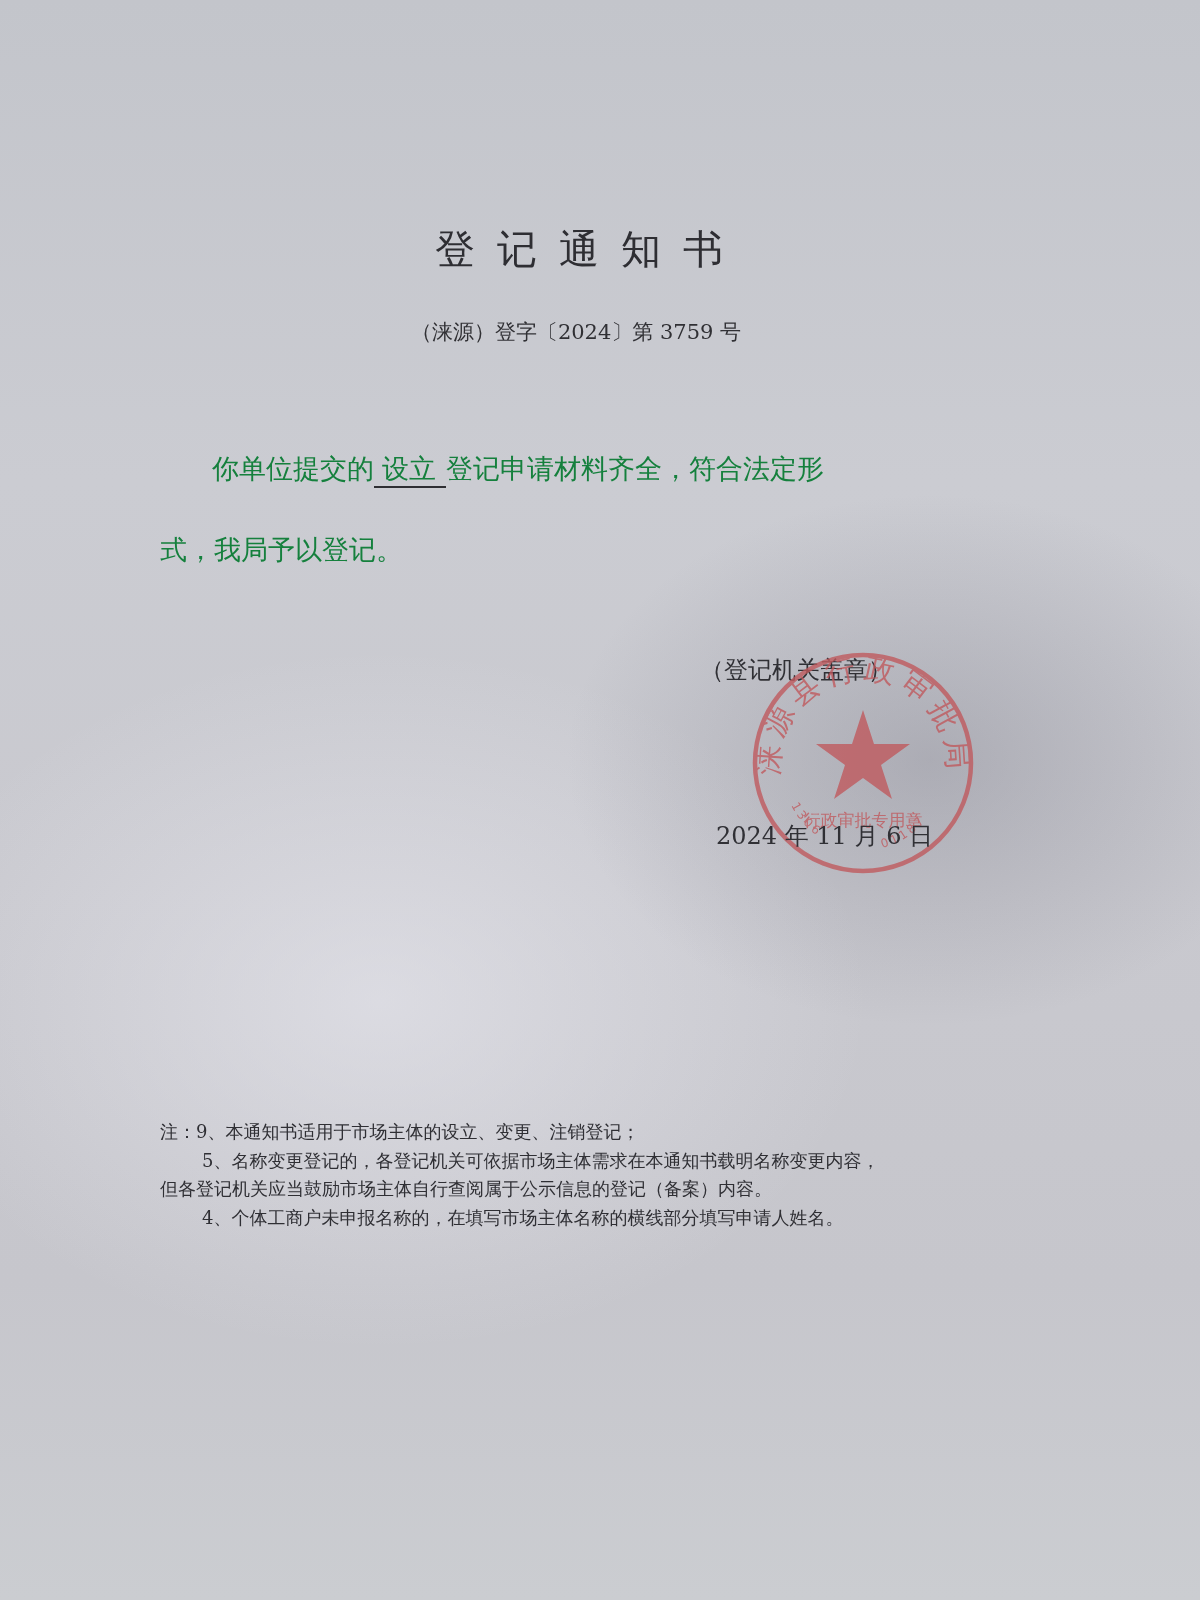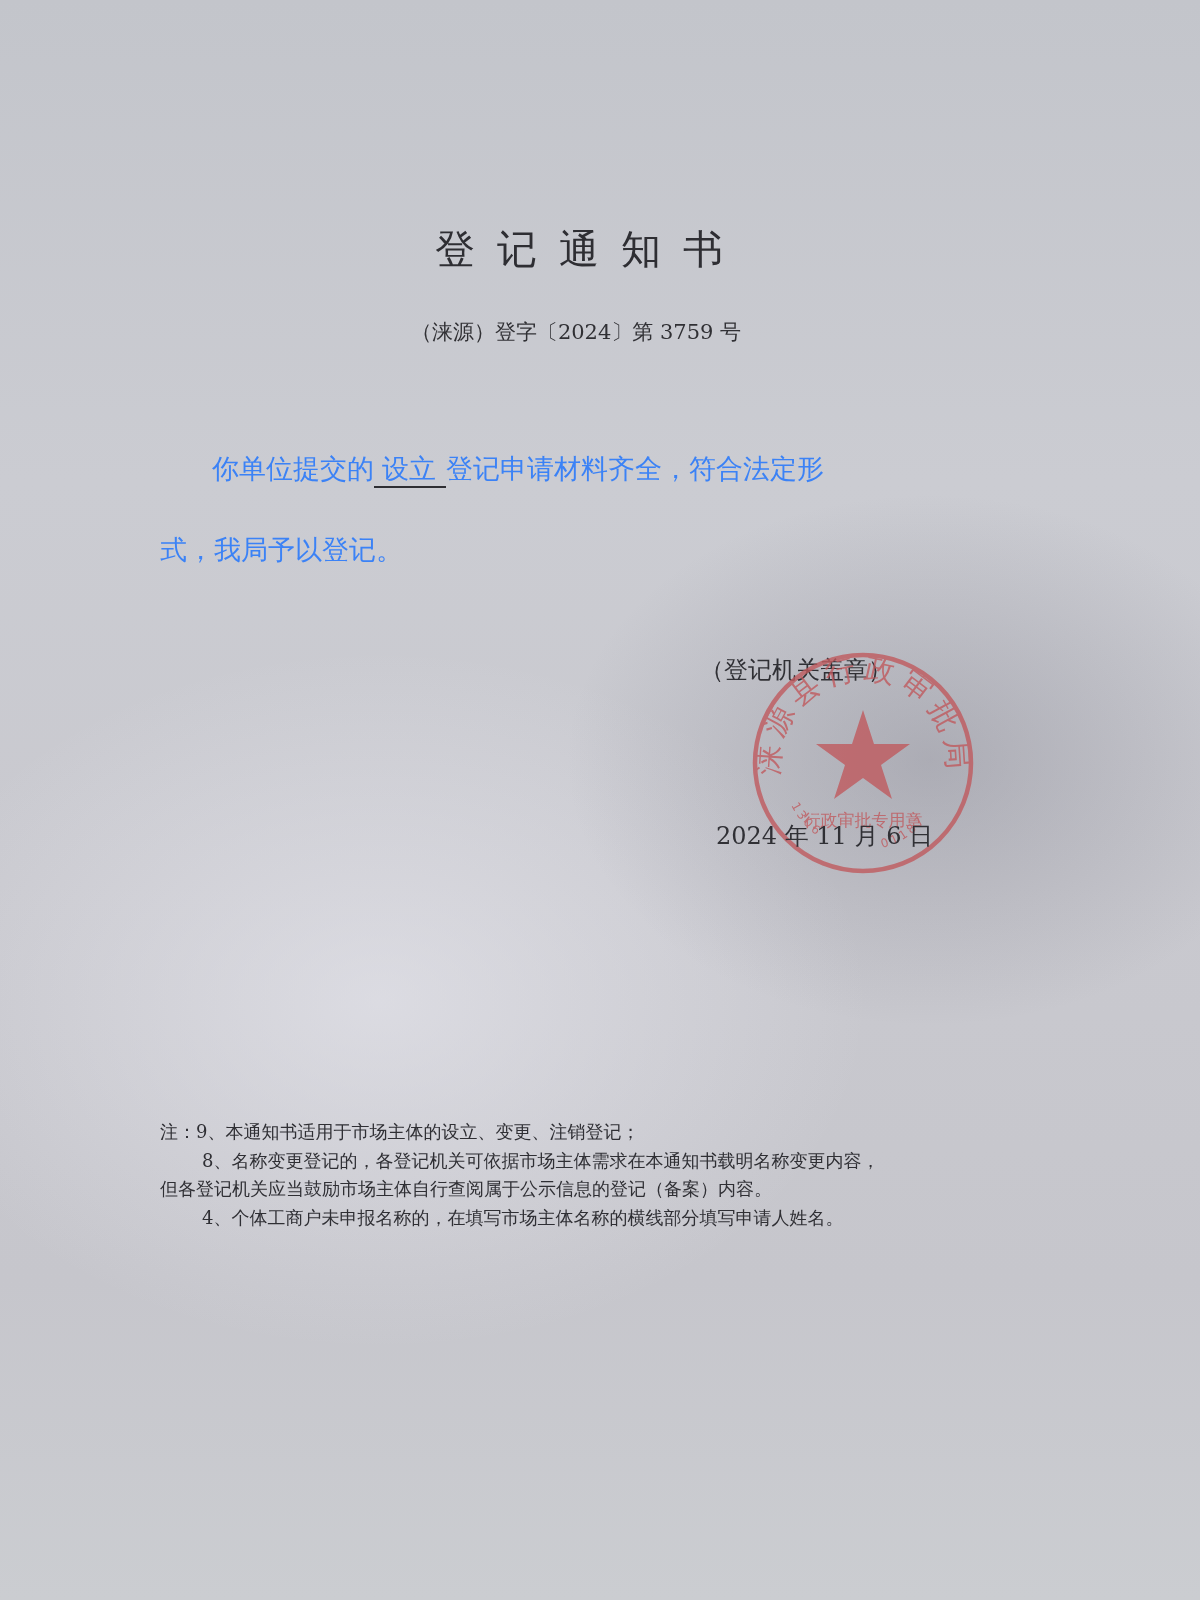--- a/index.html
+++ b/index.html
@@ -23,21 +23,21 @@
     position: absolute; left: 0; top: 318px; width: 1152px; text-align: center;
     font-size: 21px; color: #303034;
   }
   .addressee {
     position: absolute; left: 157px; top: 393px; width: 723px;
     font-size: 27px; line-height: 38px; color: #2e2e33;
     border-bottom: 2px solid #2e2e33; white-space: nowrap;
   }
   .addressee .colon { position: absolute; right: 24px; top: 0; }
   .body-line {
-    position: absolute; font-size: 27px; line-height: 38px; color: #3b82f6; white-space: nowrap;
+    position: absolute; font-size: 27px; line-height: 38px; color: #15803d; white-space: nowrap;
   }
   .body-line.l1 { left: 212px; top: 450px; }
   .body-line.l2 { left: 160px; top: 531px; }
   .fill { display: inline-block; border-bottom: 2px solid #2e2e33; padding: 0 10px 0 8px; line-height: 34px; }
   .stamp-label {
     position: absolute; left: 700px; top: 654px; font-size: 24px; color: #303035; white-space: nowrap;
   }
   .date {
     position: absolute; left: 716px; top: 820px; font-size: 24px; color: #303035; white-space: nowrap; z-index: 3;
   }
@@ -86,18 +86,18 @@
       <textPath href="#sealArcBottom" startOffset="60%">01187</textPath>
     </text>
   </svg>
 
   <div class="date">2024 年 11 月 6 日</div>
 
   <div class="notes">
     <div class="row first">
       <span>注：</span><span>9、本通知书适用于市场主体的设立、变更、注销登记；</span>
     </div>
-    <div class="row indent">8、名称变更登记的，各登记机关可依据市场主体需求在本通知书载明名称变更内容，</div>
+    <div class="row indent">5、名称变更登记的，各登记机关可依据市场主体需求在本通知书载明名称变更内容，</div>
     <div class="row">但各登记机关应当鼓励市场主体自行查阅属于公示信息的登记（备案）内容。</div>
     <div class="row indent">4、个体工商户未申报名称的，在填写市场主体名称的横线部分填写申请人姓名。</div>
   </div>
 
 </div>
 
 </body></html>

